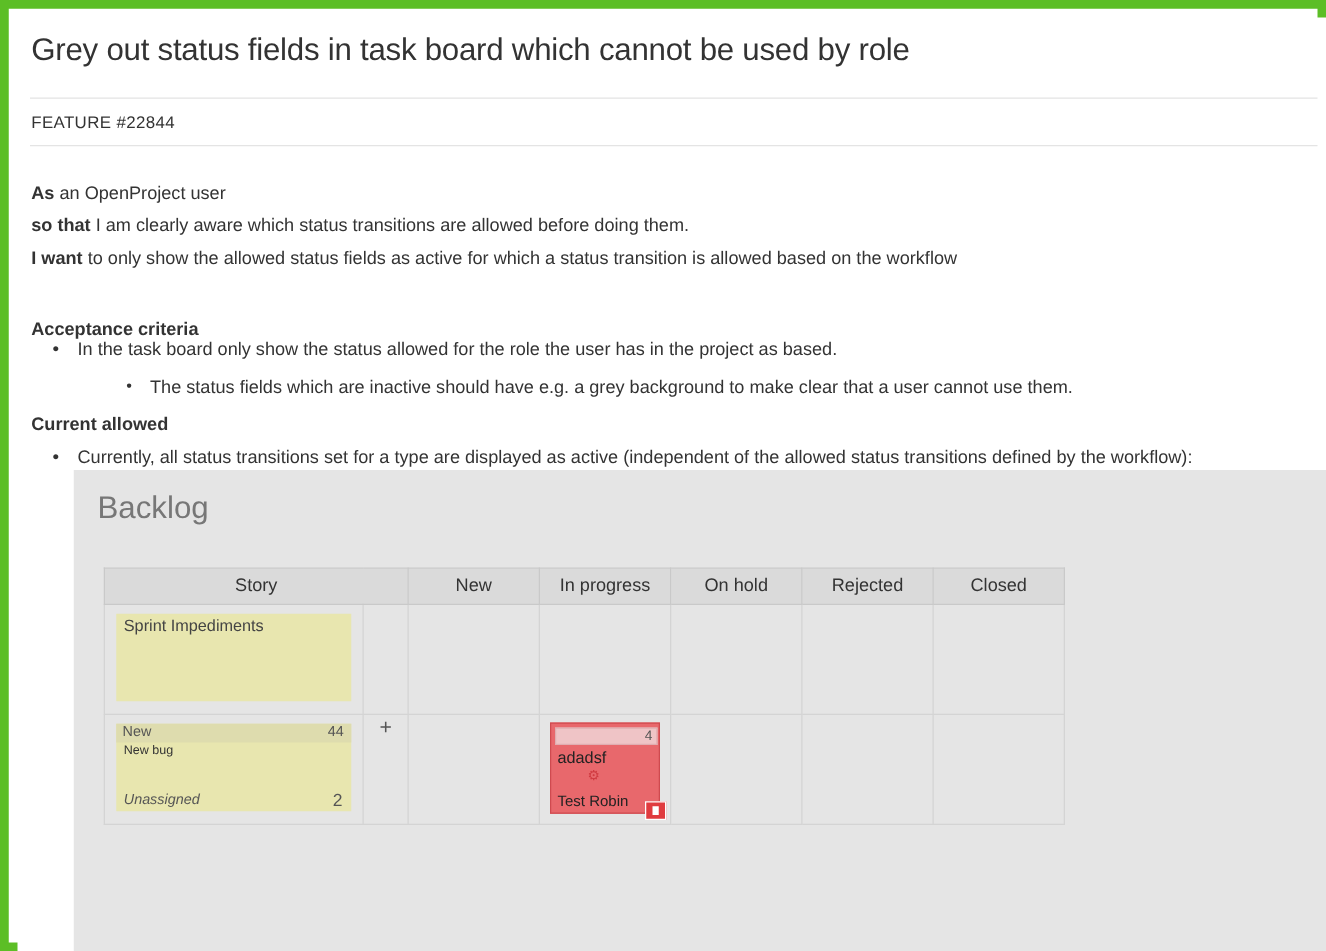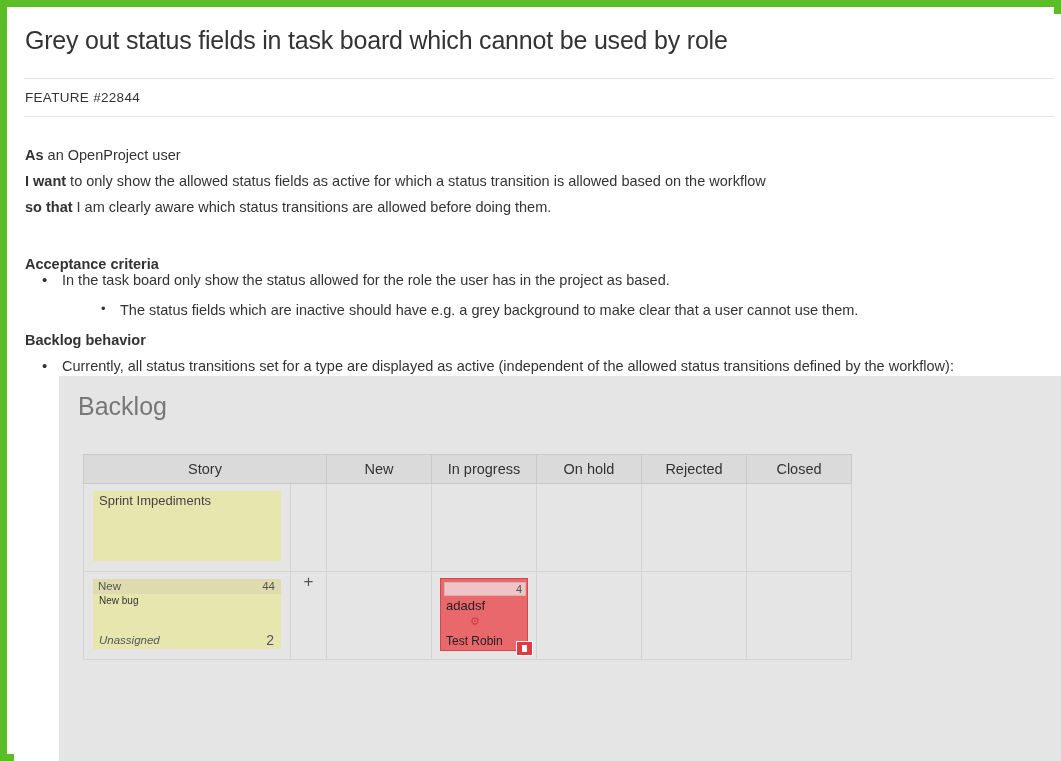--- a/index.html
+++ b/index.html
@@ -294,29 +294,29 @@
 <div class="frame">
   <div class="page">
 
     <div class="wp-title">Grey out status fields in task board which cannot be used by role</div>
     <div class="rule rule-1"></div>
     <div class="wp-subject">FEATURE #22844</div>
     <div class="rule rule-2"></div>
 
     <div class="body-text">
       <div class="line"><b>As</b><span> an OpenProject user</span></div>
+      <div class="line"><b>so that</b><span> I am clearly aware which status transitions are allowed before doing them.</span></div>
       <div class="line"><b>I want</b><span> to only show the allowed status fields as active for which a status transition is allowed based on the workflow</span></div>
-      <div class="line"><b>so that</b><span> I am clearly aware which status transitions are allowed before doing them.</span></div>
     </div>
 
     <div class="sec-head sec-acceptance">Acceptance criteria</div>
     <div class="bullet b1">In the task board only show the status allowed for the role the user has in the project as based.</div>
     <div class="bullet b2">The status fields which are inactive should have e.g. a grey background to make clear that a user cannot use them.</div>
 
-    <div class="sec-head sec-current">Backlog behavior</div>
+    <div class="sec-head sec-current">Current allowed</div>
     <div class="bullet b3">Currently, all status transitions set for a type are displayed as active (independent of the allowed status transitions defined by the workflow):</div>
 
     <div class="board-panel">
       <div class="board-title">Backlog</div>
 
       <table class="taskboard">
         <thead>
           <tr>
             <th class="col-story" colspan="2">Story</th>
             <th class="col-new">New</th>

